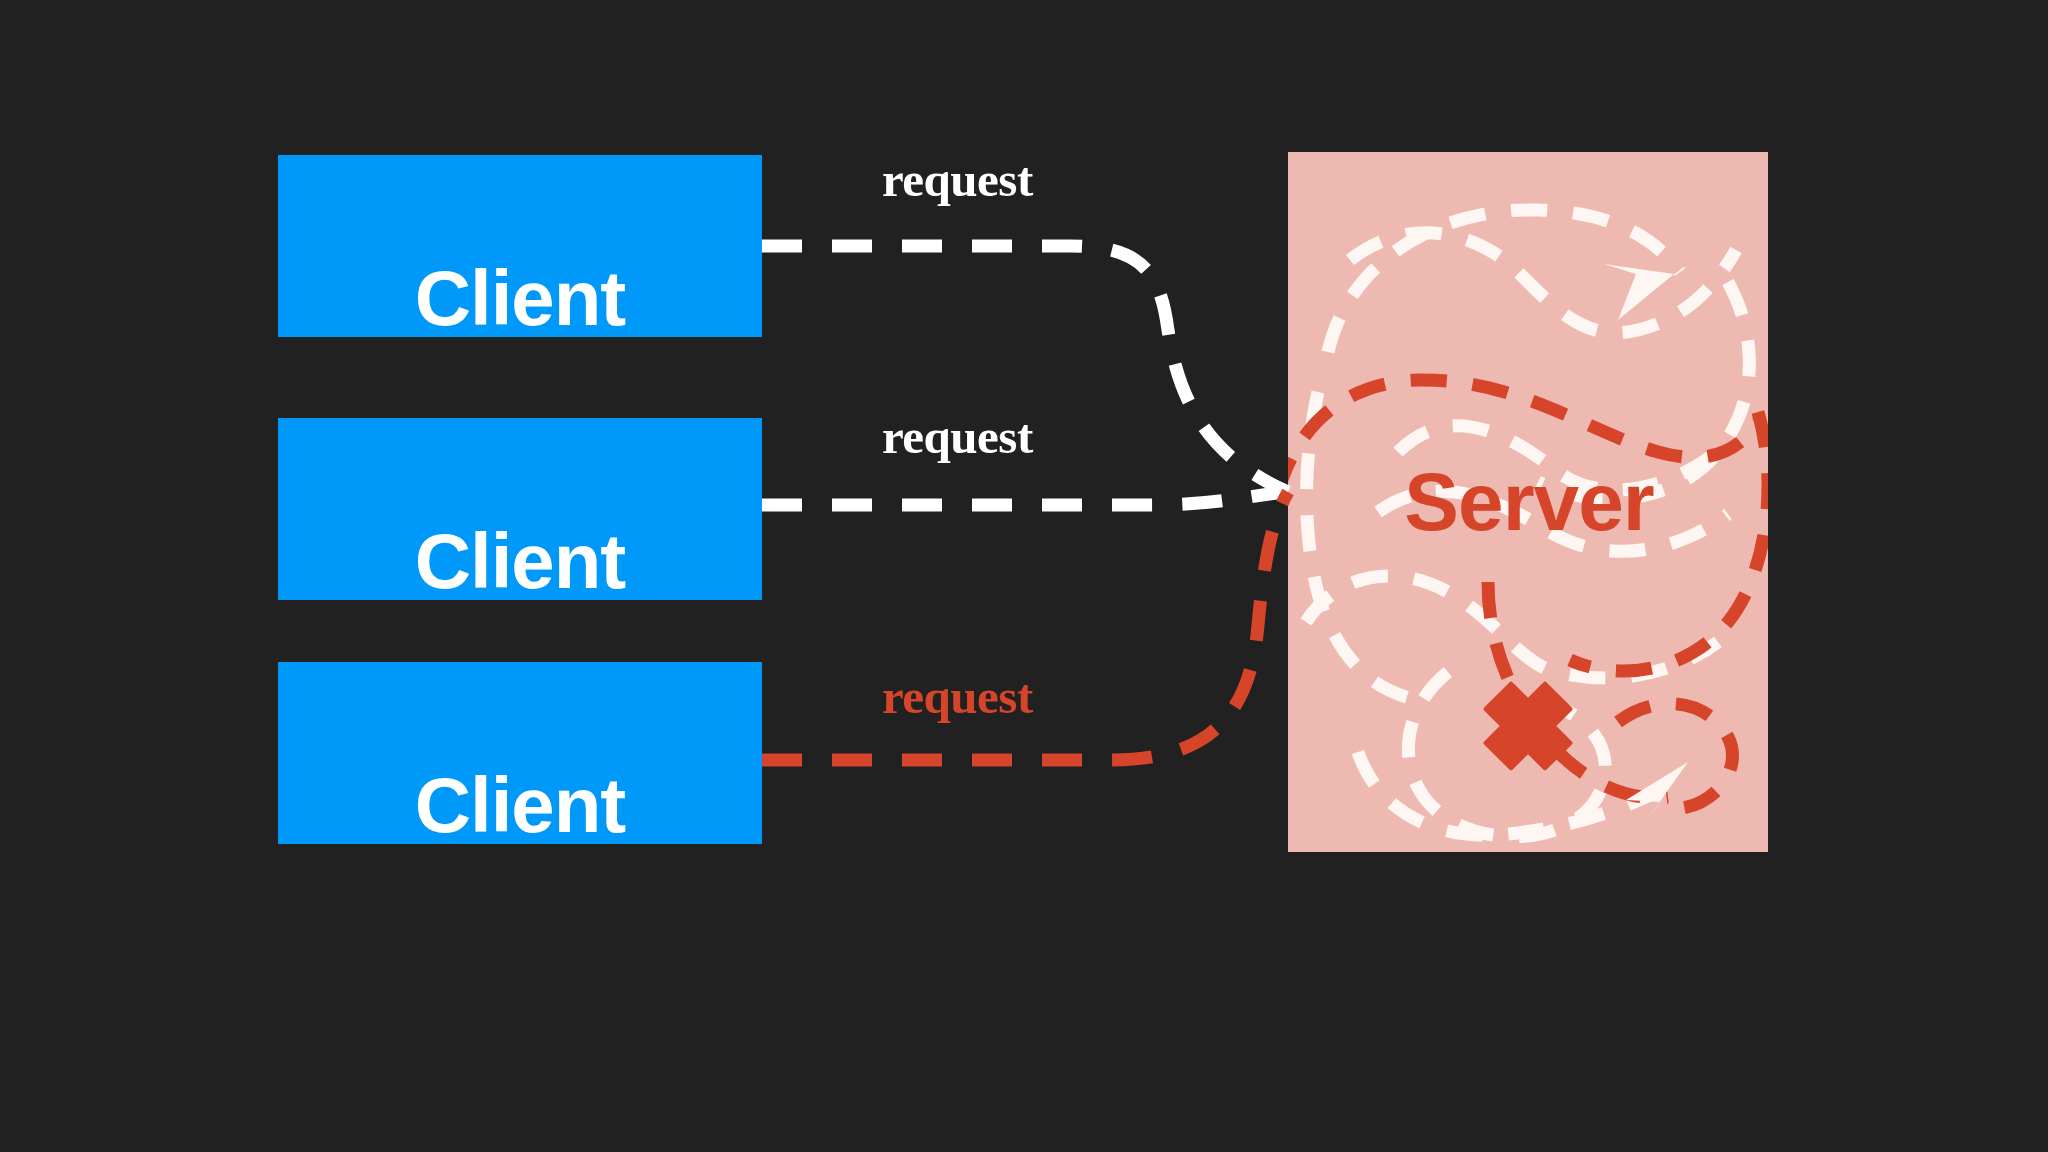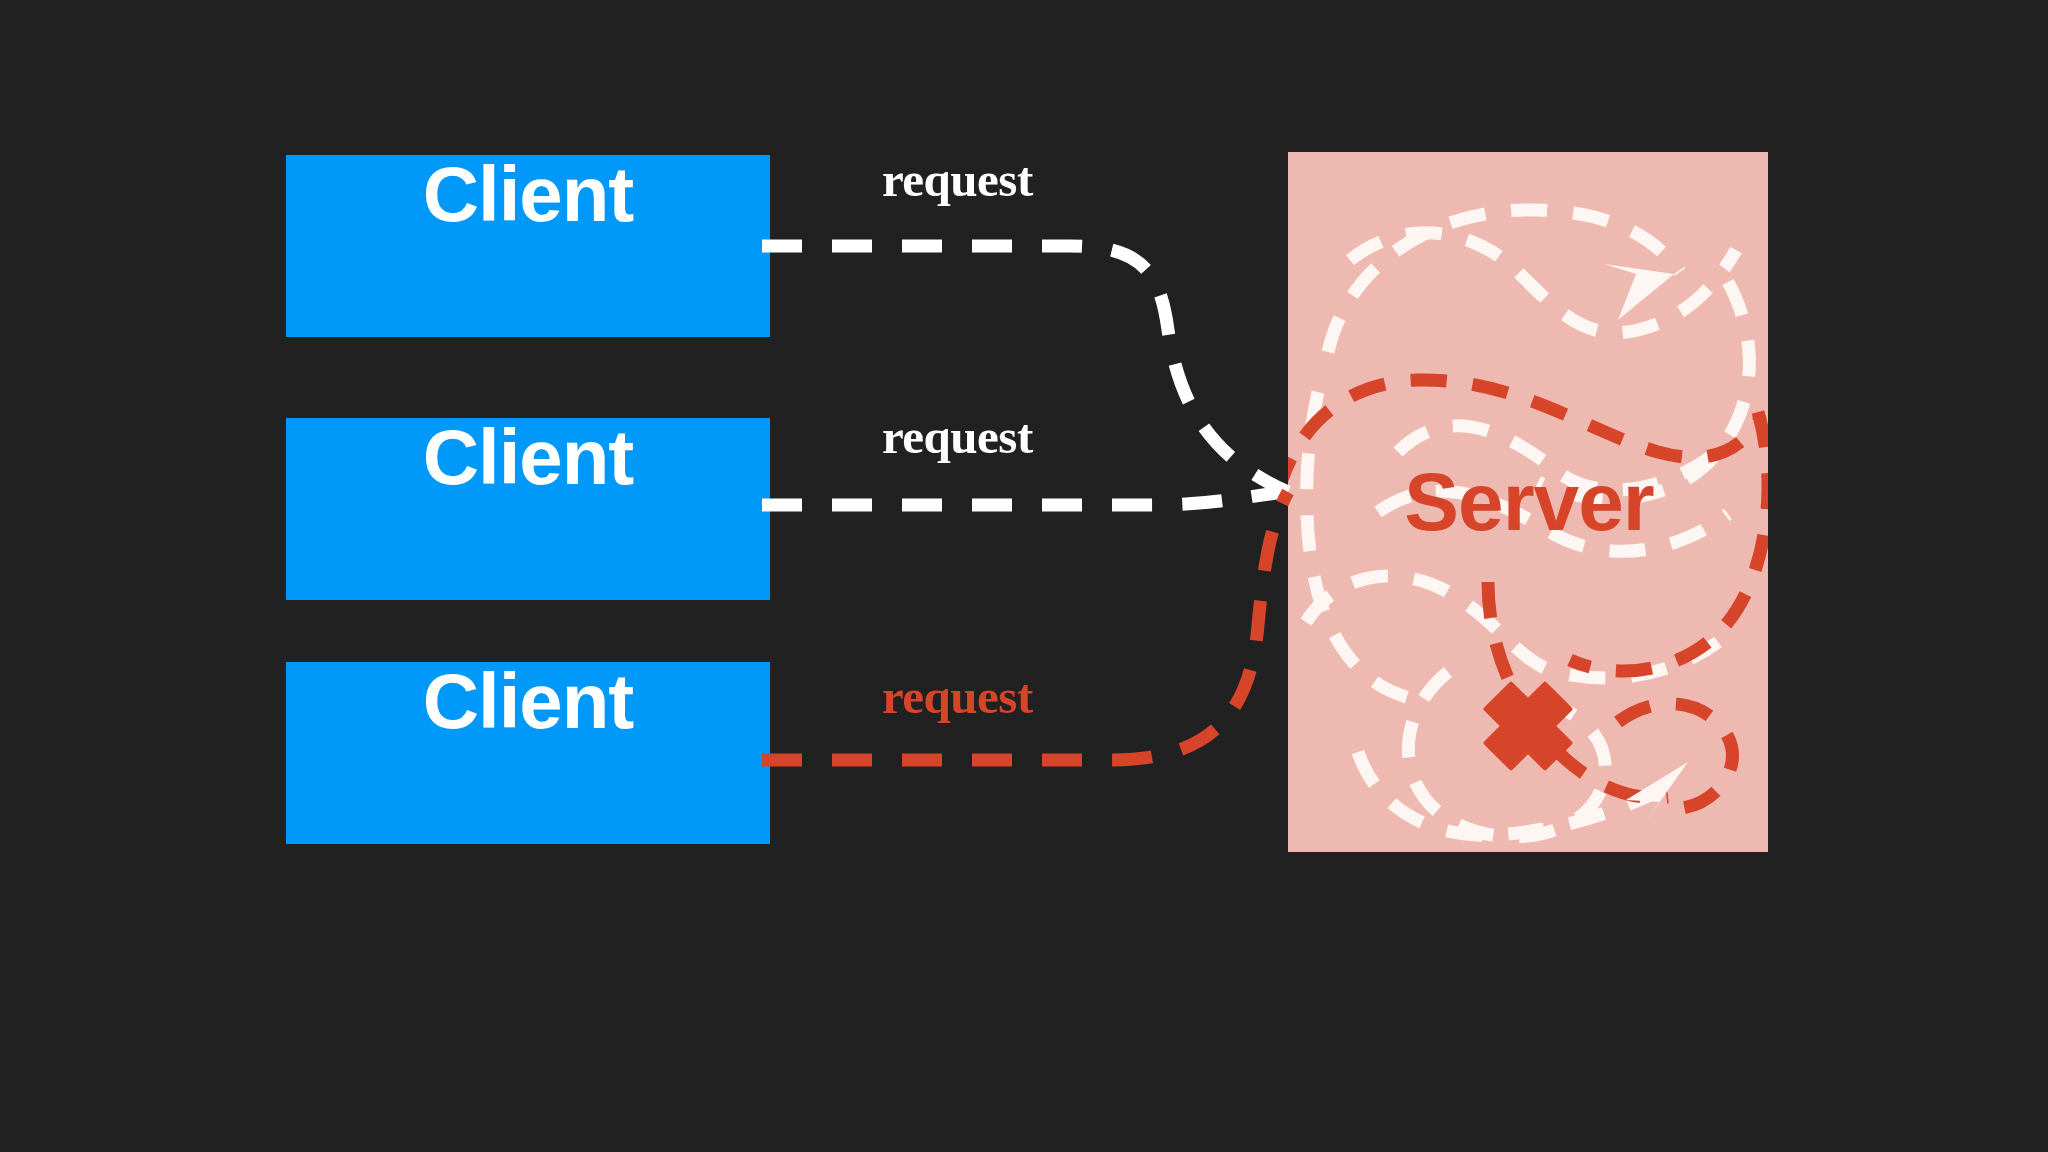--- a/index.html
+++ b/index.html
@@ -16,26 +16,26 @@
   #stage {
     position: relative;
     width: 2048px;
     height: 1152px;
     background: #212121;
   }
 
   
   .client-box {
     position: absolute;
-    left: 286px;
+    left: 278px;
     width: 484px;
     height: 182px;
     background: #0099fa;
     display: flex;
-    align-items: flex-start;
+    align-items: flex-end;
     justify-content: center;
   }
   .client-box .client-label {
     color: #ffffff;
     font-size: 78px;
     font-weight: bold;
     letter-spacing: -1px;
     line-height: 1;
     font-family: "Liberation Sans", sans-serif;
   }

